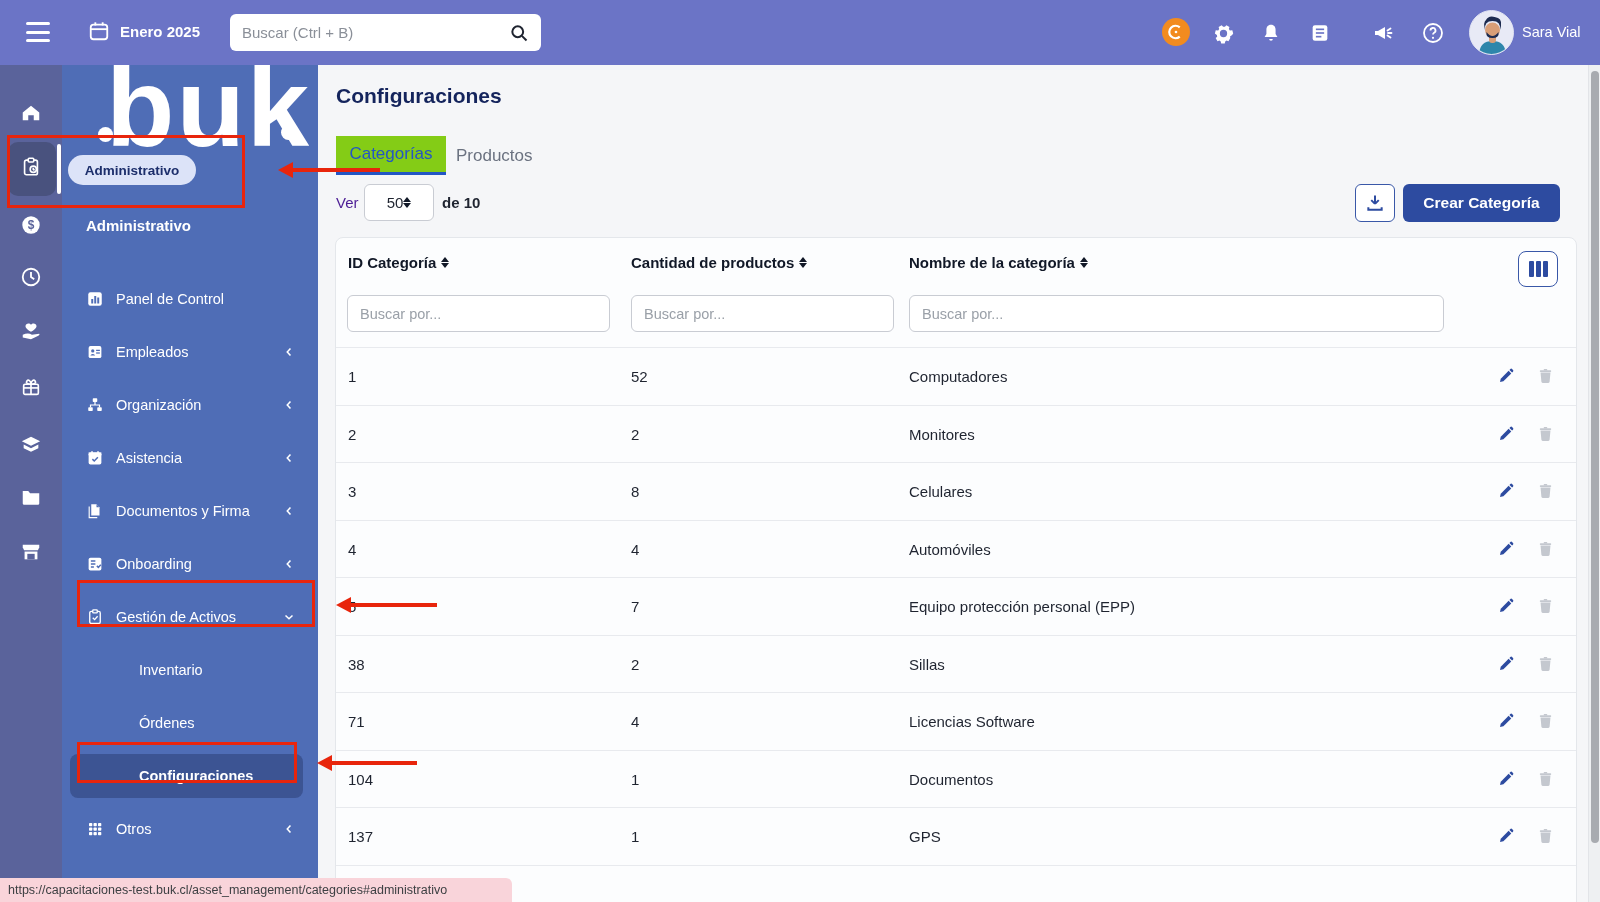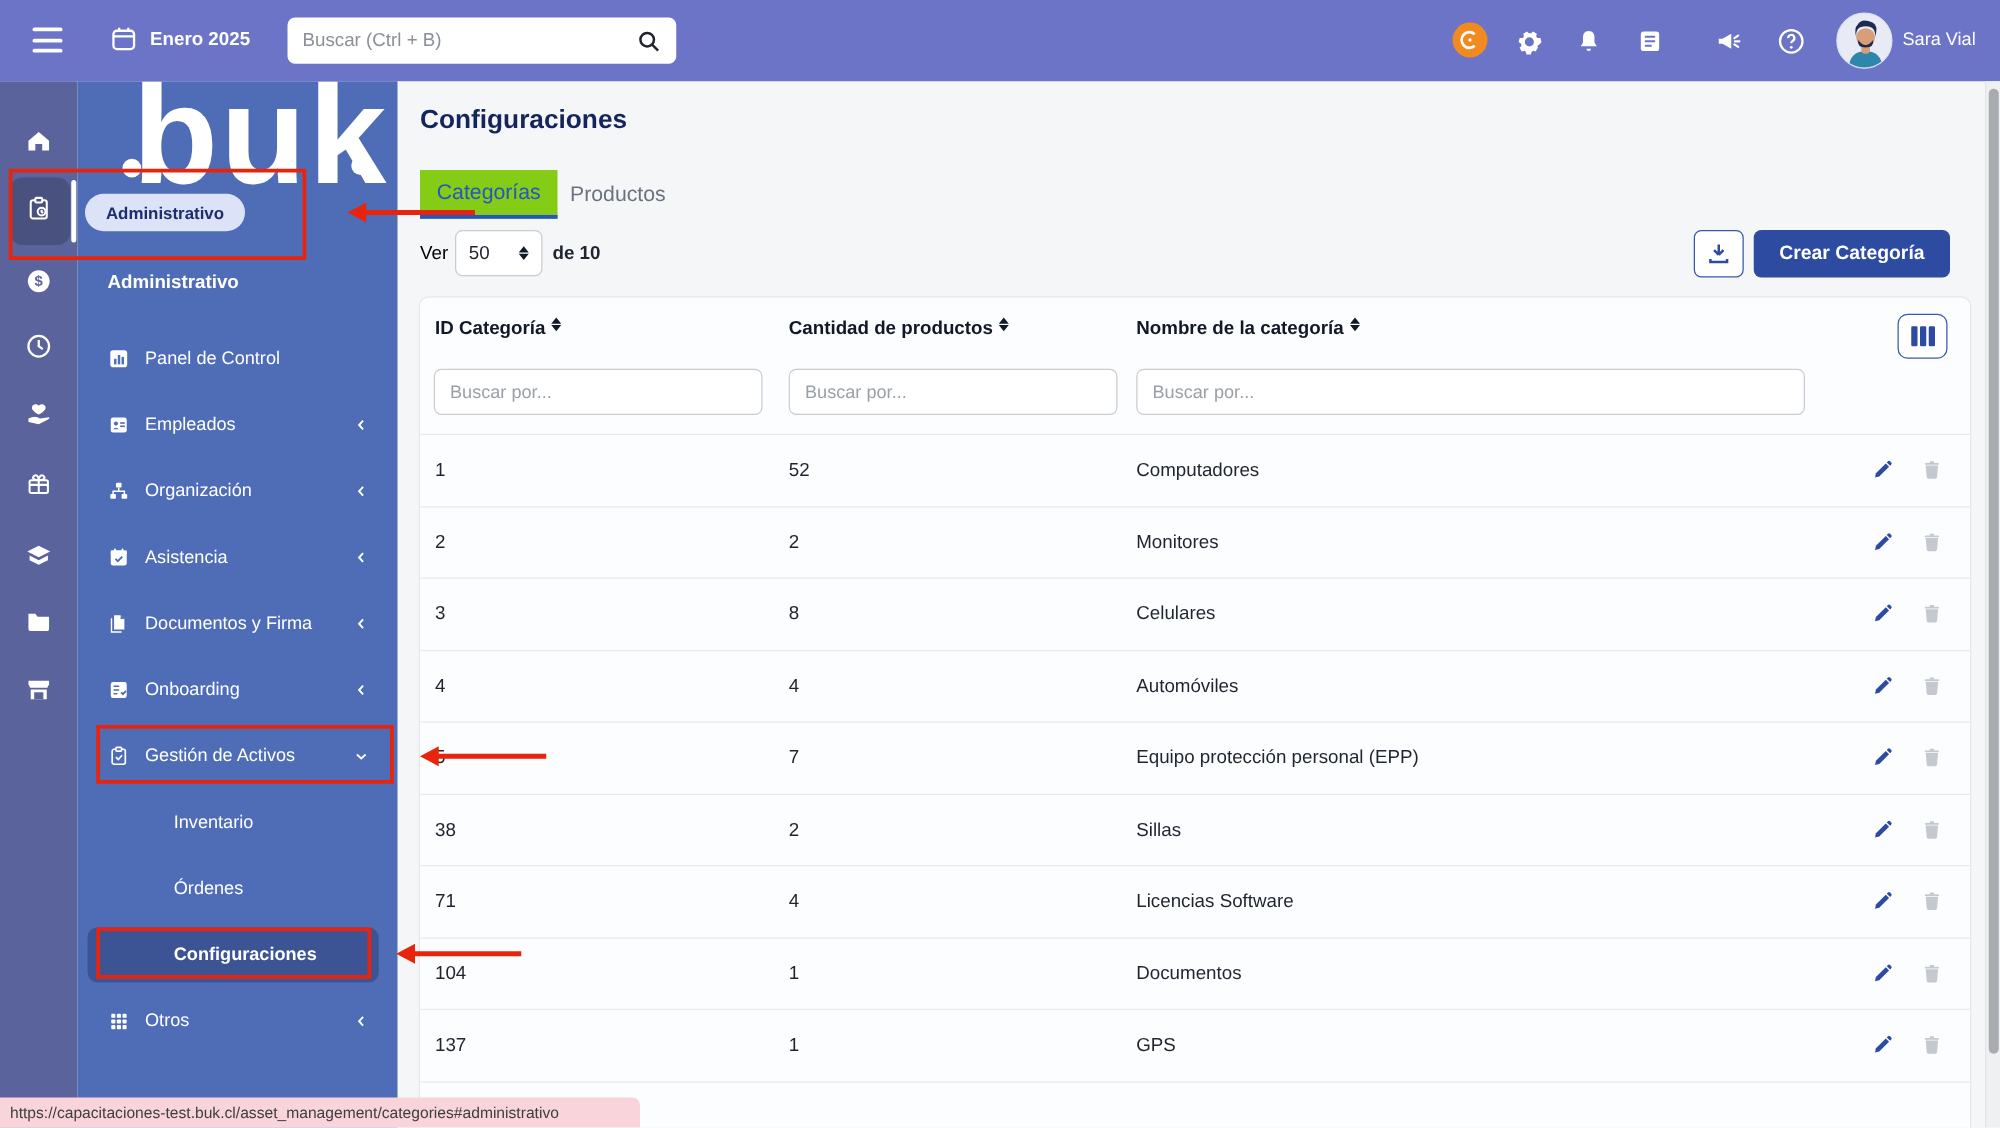--- a/index.html
+++ b/index.html
@@ -23,44 +23,44 @@
   .rail { position:absolute; left:0; top:65px; width:62px; height:837px; background:#5a639b; z-index:10; }
   .rail .ric { position:absolute; left:19px; width:24px; height:24px; display:flex; align-items:center; justify-content:center; cursor:pointer; }
   .rail .sel-tile { position:absolute; left:8px; top:77px; width:48px; height:54px; background:#49527e; border-radius:10px; }
   .rail .sel-bar { position:absolute; left:57px; top:79px; width:4px; height:50px; background:#fff; border-radius:2px; }
 
   
   .sidebar { position:absolute; left:62px; top:65px; width:256px; height:837px; background:#4f6db6; z-index:9; overflow:hidden; }
   .logo { position:absolute; left:44px; top:-22px; color:#fff; font-size:112px; font-weight:bold; letter-spacing:2px; z-index:1; }
   .logo-dot { position:absolute; width:15px; height:15px; border-radius:50%; background:#fff; z-index:1; }
   .section-title { position:absolute; left:24px; top:152px; color:#fff; font-size:15px; font-weight:bold; }
-  .menu { position:absolute; left:0; top:195px; width:256px; }
+  .menu { position:absolute; left:0; top:207px; width:256px; }
   .menu-item { position:relative; height:53px; display:flex; align-items:center; color:#fff; font-size:14.5px; cursor:pointer; }
   .menu-item .mi-ico { width:18px; height:18px; margin-left:24px; margin-right:12px; display:flex; align-items:center; justify-content:center; }
   .menu-item.sub { padding-left:77px; }
   .menu-item .chev { position:absolute; right:22px; display:flex; }
   .menu-item.selected .pill { position:absolute; left:8px; top:5px; right:15px; bottom:4px; background:rgba(17,28,66,0.30); border-radius:8px; }
   .menu-item.selected .mi-label { font-weight:bold; }
   .mi-label { position:relative; z-index:2; }
 
   
   .content { position:absolute; left:318px; top:65px; width:1282px; height:837px; background:#f5f6f8; z-index:5; }
   .page-title { position:absolute; left:18px; top:19px; font-size:21px; font-weight:bold; color:#14245c; }
   .tab { position:absolute; top:71px; height:39px; display:flex; align-items:center; font-size:17px; cursor:pointer; }
   .tab.active { left:18px; width:110px; background:#84cc16; color:#2456c4; justify-content:center; border-bottom:3px solid #2456c4; }
   .tab.plain { left:138px; color:#6b7280; }
-  .pager-label { position:absolute; left:18px; top:129px; font-size:15px; color:#000000; }
-  .page-select { position:absolute; left:46px; top:119px; width:70px; height:37px; border:1px solid #c9ccd3; background:#fff; border-radius:6px; display:flex; align-items:center; padding:0 10px; justify-content:space-between; font-size:15px; color:#1f2430; cursor:pointer; }
+  .pager-label { position:absolute; left:18px; top:129px; font-size:15px; color:#4c1d95; }
+  .page-select { position:absolute; left:46px; top:119px; width:70px; height:37px; border:1px solid #c9ccd3; background:#fff; border-radius:6px; display:flex; align-items:center; padding:0 10px; justify-content:center; font-size:15px; color:#1f2430; cursor:pointer; }
   .pager-of { position:absolute; left:124px; top:129px; font-size:15px; color:#1f2430; font-weight:bold; }
   .btn-download { position:absolute; left:1037px; top:119px; width:40px; height:38px; border:1px solid #3a58a8; border-radius:6px; background:#fff; display:flex; align-items:center; justify-content:center; cursor:pointer; }
   .btn-create { position:absolute; left:1085px; top:119px; width:157px; height:38px; background:#2d4ba0; border:none; border-radius:6px; color:#fff; font-size:15.5px; font-weight:bold; cursor:pointer; font-family:"Liberation Sans", sans-serif; }
 
   .card { position:absolute; left:17px; top:172px; width:1242px; height:698px; background:#fcfdfe; border:1px solid #e4e7eb; border-radius:8px; overflow:hidden; }
   .thead { position:relative; height:52px; }
-  .th { position:absolute; top:16px; font-size:15px; font-weight:bold; color:#111827; display:flex; gap:5px; cursor:pointer; }
+  .th { position:absolute; top:16px; font-size:15px; font-weight:bold; color:#111827; display:flex; align-items:center; gap:5px; cursor:pointer; }
   .th.c1 { left:12px; } .th.c2 { left:295px; } .th.c3 { left:573px; }
   .sortg { display:inline-flex; flex-direction:column; gap:1px; }
   .sortg i { width:0; height:0; border-left:4px solid transparent; border-right:4px solid transparent; }
   .sortg i.up { border-bottom:5px solid #111827; }
   .sortg i.dn { border-top:5px solid #111827; }
   .btn-columns { position:absolute; left:1182px; top:13px; width:40px; height:36px; border:1px solid #3a58a8; border-radius:8px; background:#fff; display:flex; align-items:center; justify-content:center; gap:2px; cursor:pointer; }
   .btn-columns b { width:5px; height:16px; background:#2d4ba0; border-radius:1px; }
   .filters { position:relative; height:58px; border-bottom:1px solid #e8eaee; }
   .flt { position:absolute; top:5px; height:37px; border:1px solid #c9ccd3; border-radius:6px; background:#fff; font-size:14.5px; color:#3c4048; padding:0 12px; font-family:"Liberation Sans", sans-serif; outline:none; }
   .flt::placeholder { color:#9aa0a8; }

